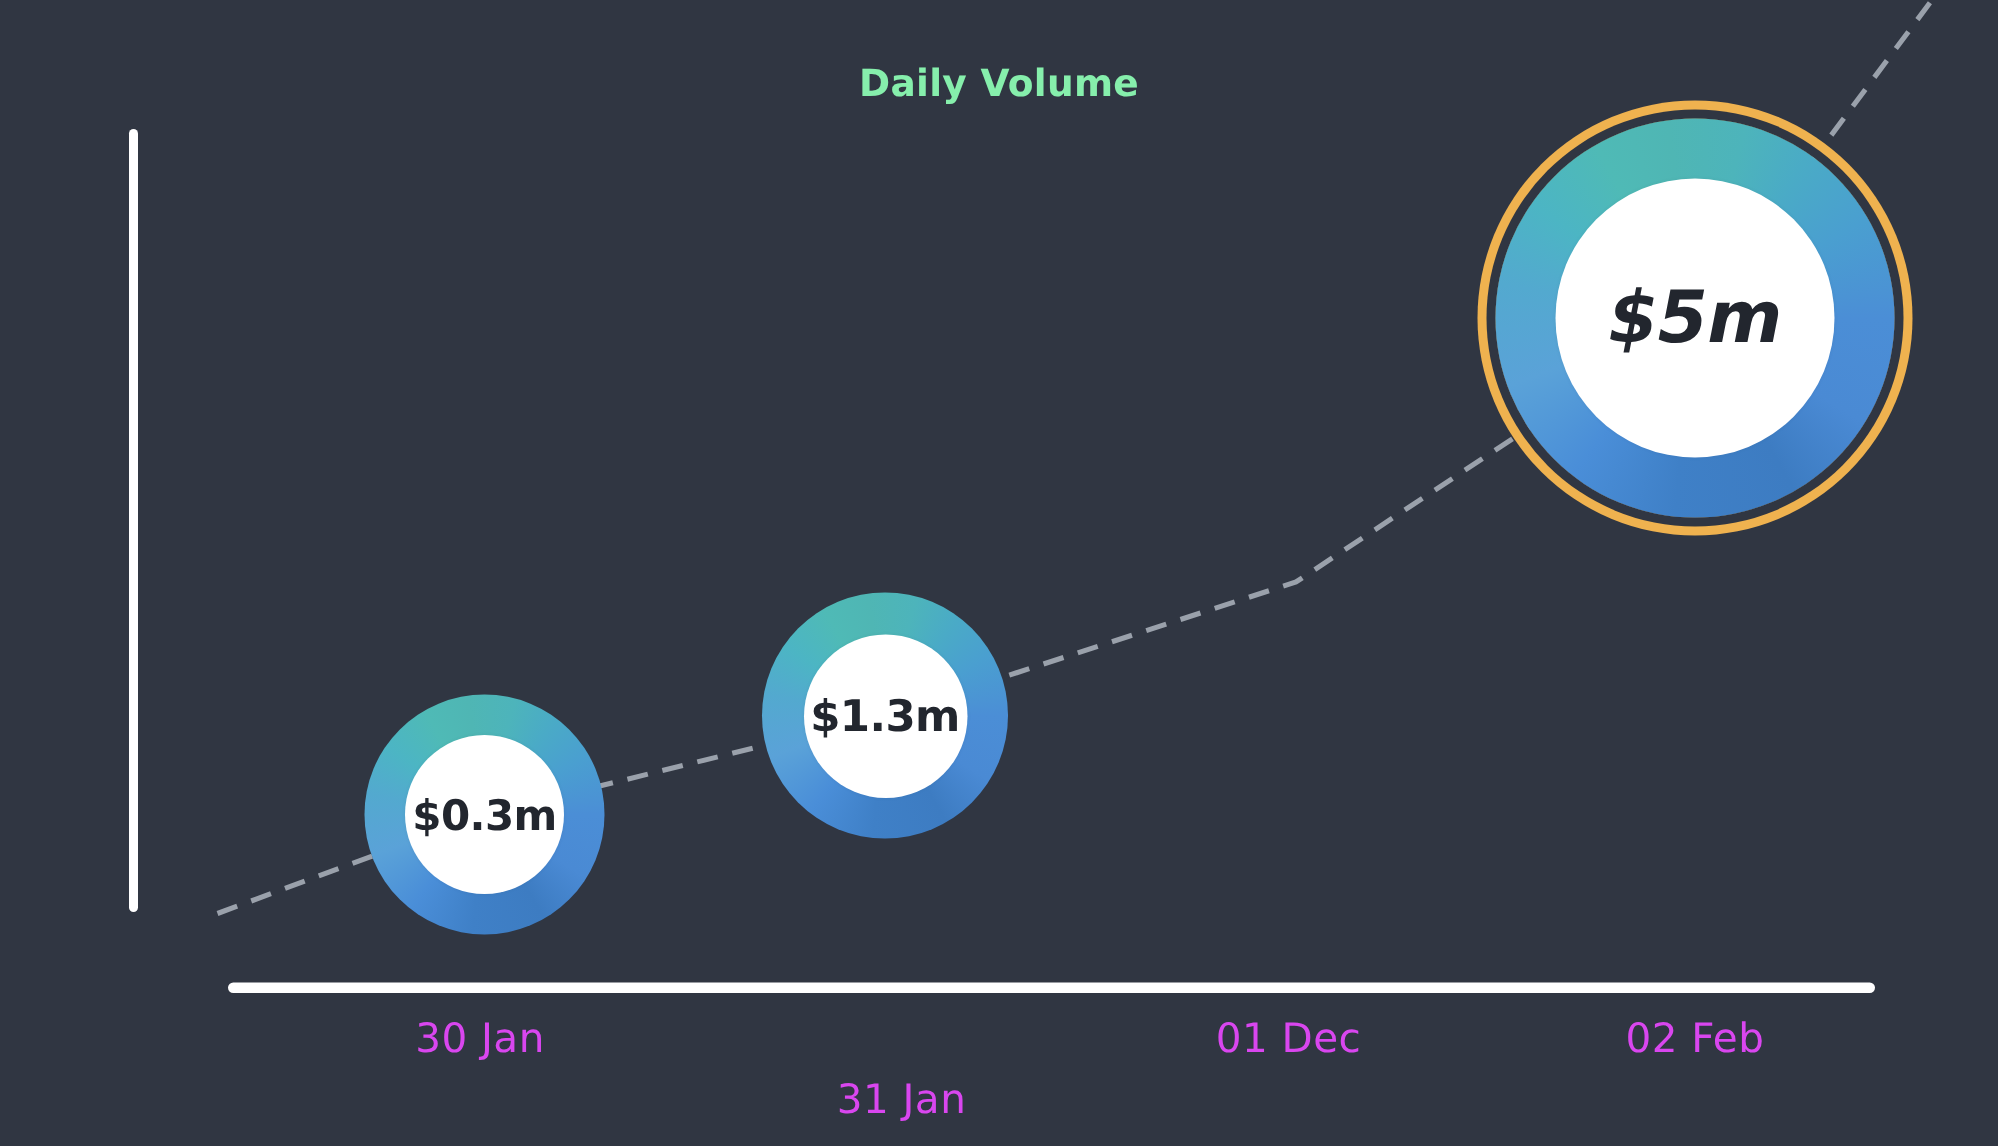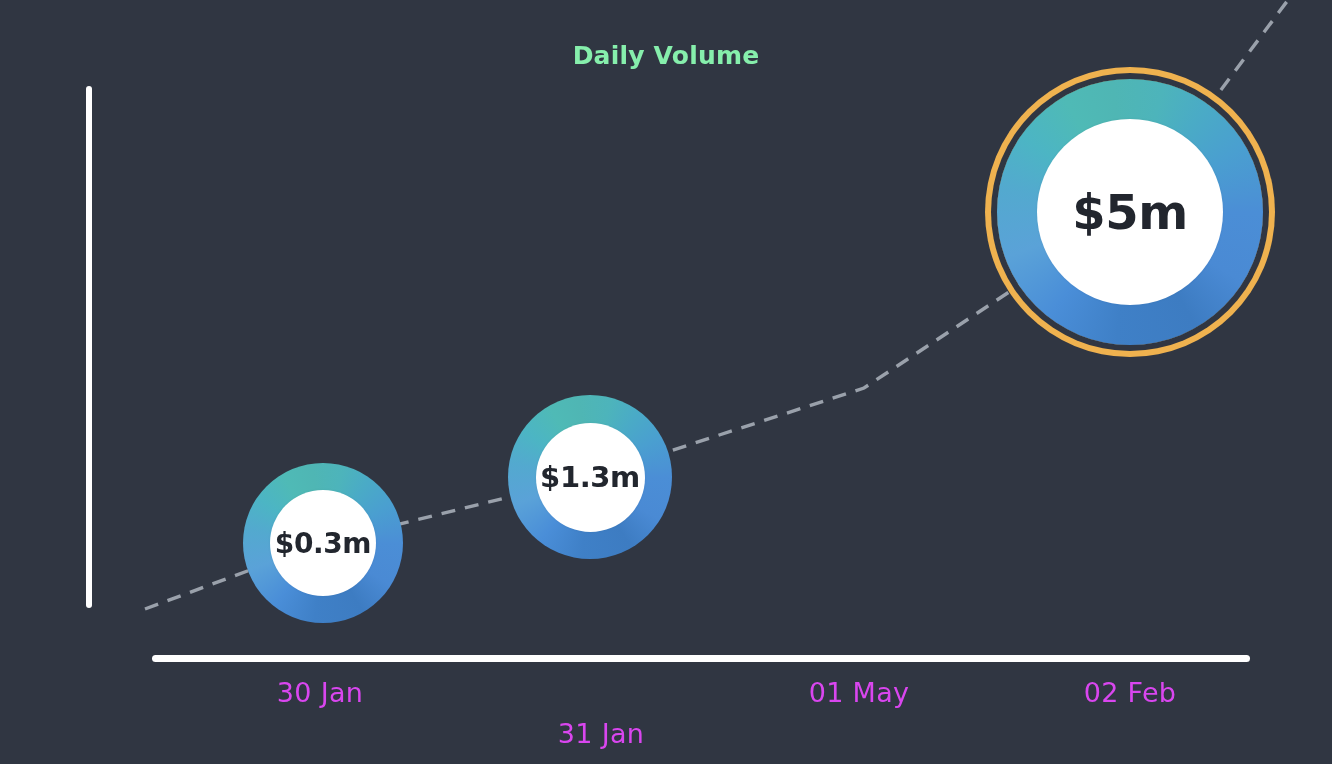--- a/index.html
+++ b/index.html
@@ -114,21 +114,21 @@
 
   #bubble-1 { left: 508px; top: 395px; width: 164px; height: 164px; }
   #bubble-1 .core { width: 109px; height: 109px; }
   #bubble-1 .value { font-size: 29px; }
 
   #bubble-2 { left: 786px; top: 310px; width: 155px; height: 155px; }
   #bubble-2 .core { width: 103px; height: 103px; }
   #bubble-2 .value { font-size: 27px; }
 
   #bubble-3 { left: 997px; top: 79px; width: 266px; height: 266px; }
-  #bubble-3 .core { width: 186px; height: 186px; }
+  #bubble-3 .core { width: 186px; height: 186px; font-style: italic; }
   #bubble-3 .value { font-size: 48px; }
 
   
   .xlabels {
     position: absolute;
     left: 152px;
     top: 678px;
     width: 1098px;
     height: 40px;
   }
@@ -173,17 +173,17 @@
 
   <div class="bubble highlighted" id="bubble-3">
     <div class="core">
       <span class="value">$5m</span>
     </div>
   </div>
 
   <div class="xlabels">
     <div class="xlabel" style="left:168px;">30 Jan</div>
     <div class="xlabel" style="left:449px;margin-top:41px;">31 Jan</div>
-    <div class="xlabel" style="left:707px;">01 May</div>
+    <div class="xlabel" style="left:707px;">01 Dec</div>
     <div class="xlabel" style="left:978px;">02 Feb</div>
   </div>
 
 </div>
 
 </body></html>

